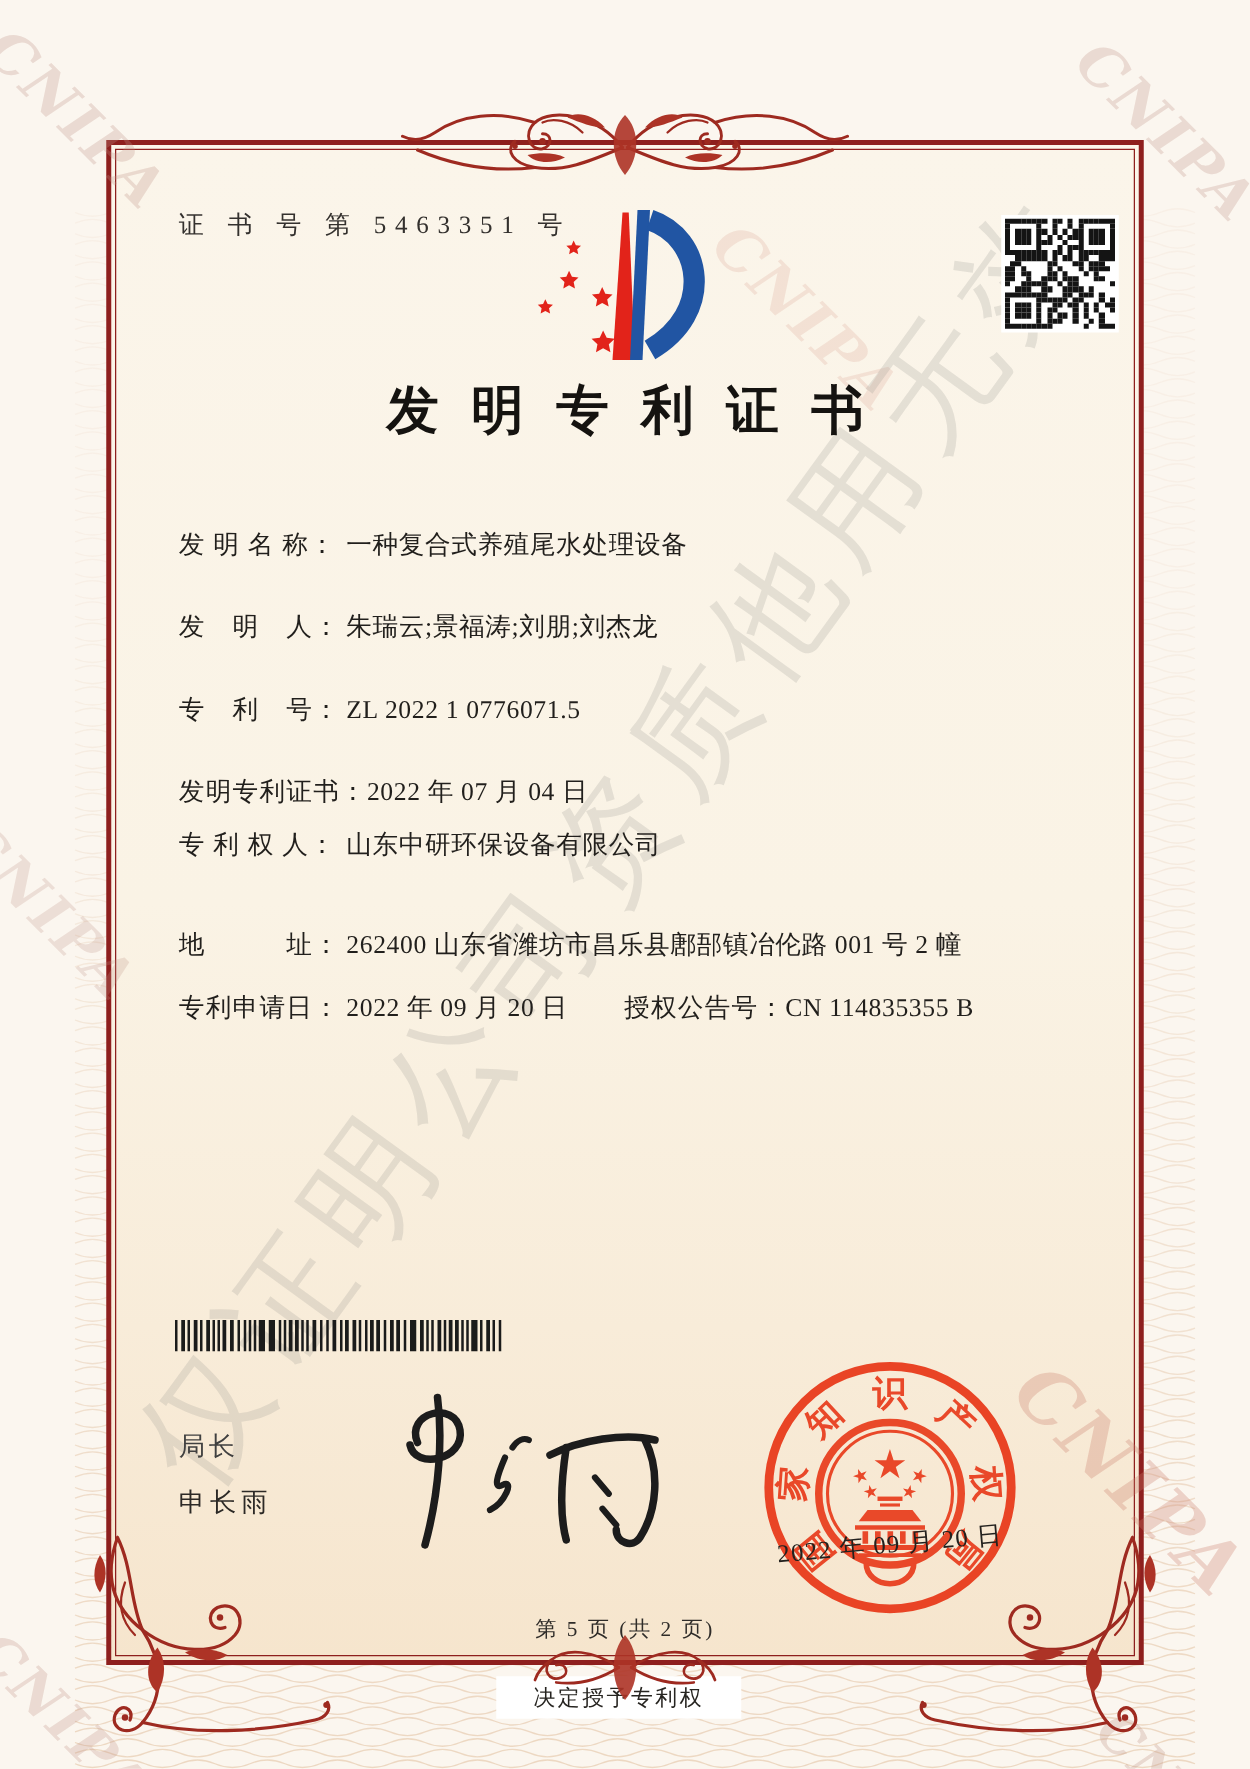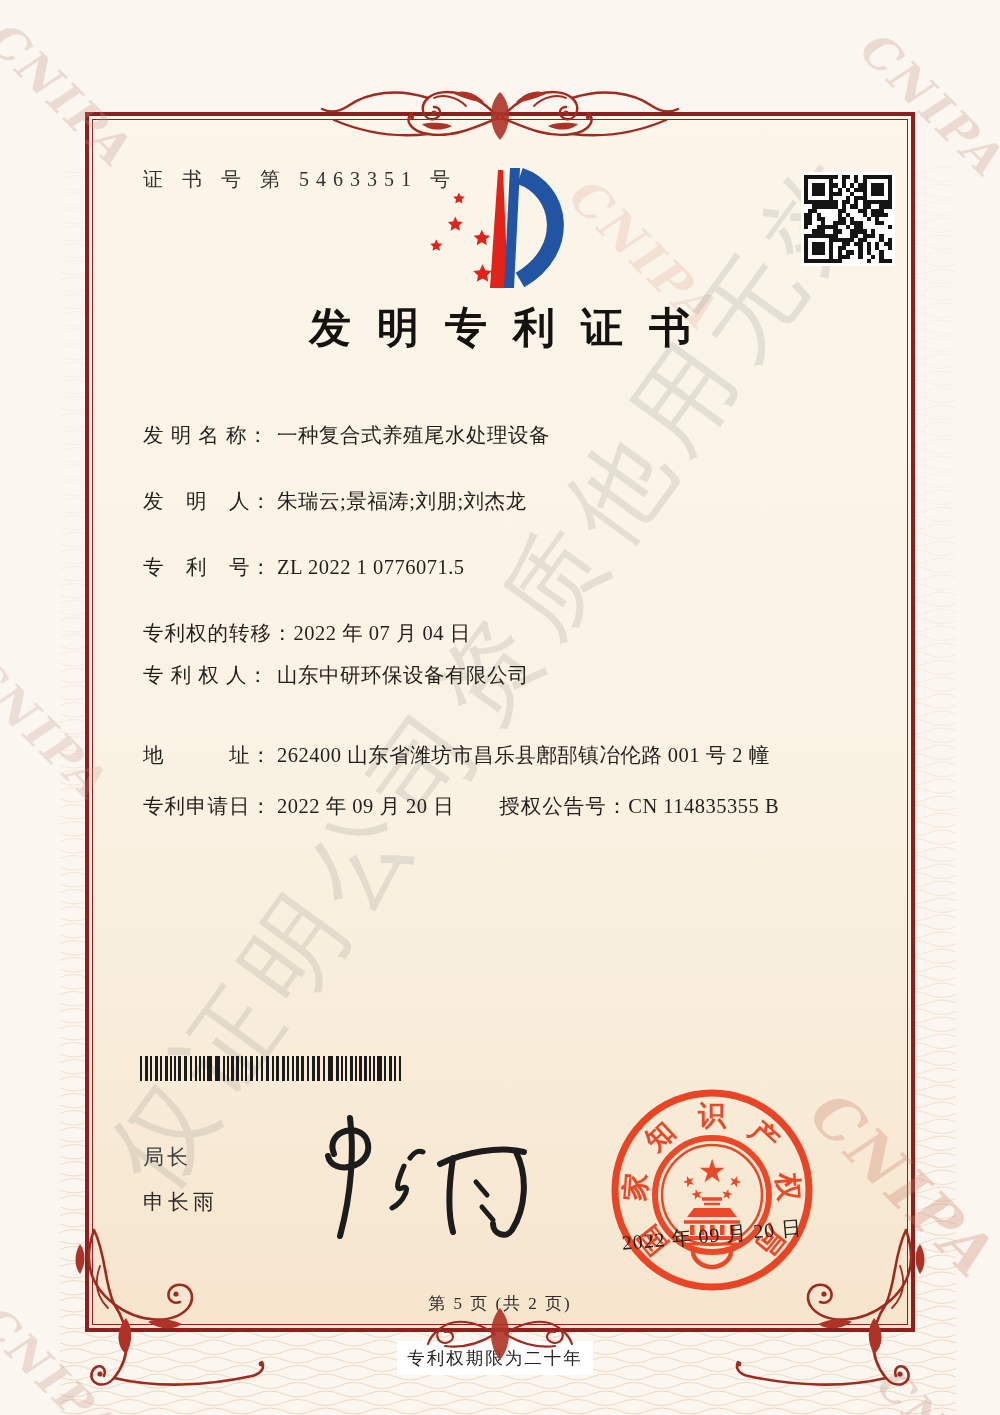--- a/index.html
+++ b/index.html
@@ -800,21 +800,21 @@
 <div class="field-row" style="top:421px">
   <span class="flabel">发 明 名 称：</span><span class="fvalue">一种复合式养殖尾水处理设备</span>
 </div>
 <div class="field-row" style="top:487px">
   <span class="flabel">发　明　人：</span><span class="fvalue">朱瑞云;景福涛;刘朋;刘杰龙</span>
 </div>
 <div class="field-row" style="top:553px">
   <span class="flabel">专　利　号：</span><span class="fvalue">ZL 2022 1 0776071.5</span>
 </div>
 <div class="field-row" style="top:619px">
-  <span class="flabel">专利权的转移：</span><span class="fvalue">2022 年 07 月 04 日</span>
+  <span class="flabel">发明专利证书：</span><span class="fvalue">2022 年 07 月 04 日</span>
 </div>
 <div class="field-row" style="top:661px">
   <span class="flabel">专 利 权 人：</span><span class="fvalue">山东中研环保设备有限公司</span>
 </div>
 <div class="field-row" style="top:741px">
   <span class="flabel">地　　　址：</span><span class="fvalue">262400  山东省潍坊市昌乐县鄌郚镇冶伦路 001 号 2 幢</span>
 </div>
 <div class="field-row" style="top:792px">
   <span class="pair">
     <span class="flabel">专利申请日：</span><span class="fvalue">2022 年 09 月 20 日</span>
@@ -930,13 +930,13 @@
     </div>
   <span class="seal-star" style="left:107px;top:88px;font-size:32px;transform:translate(-50%,-50%)">★</span>
   <span class="seal-star" style="left:84px;top:99px;font-size:15px;transform:translate(-50%,-50%) rotate(-20deg)">★</span>
   <span class="seal-star" style="left:130px;top:99px;font-size:15px;transform:translate(-50%,-50%) rotate(20deg)">★</span>
   <span class="seal-star" style="left:92px;top:112px;font-size:14px;transform:translate(-50%,-50%) rotate(-12deg)">★</span>
   <span class="seal-star" style="left:122px;top:112px;font-size:14px;transform:translate(-50%,-50%) rotate(12deg)">★</span>
 </div>
 <div id="seal-date" class="abs">2022 年 09 月 20 日</div>
 
 <div id="page-indicator" class="abs">第 5 页 (共 2 页)</div>
-<div id="continuation" class="abs">专利权期限为二十年</div>
+<div id="continuation" class="abs">决定授予专利权</div>
 
 </body></html>

